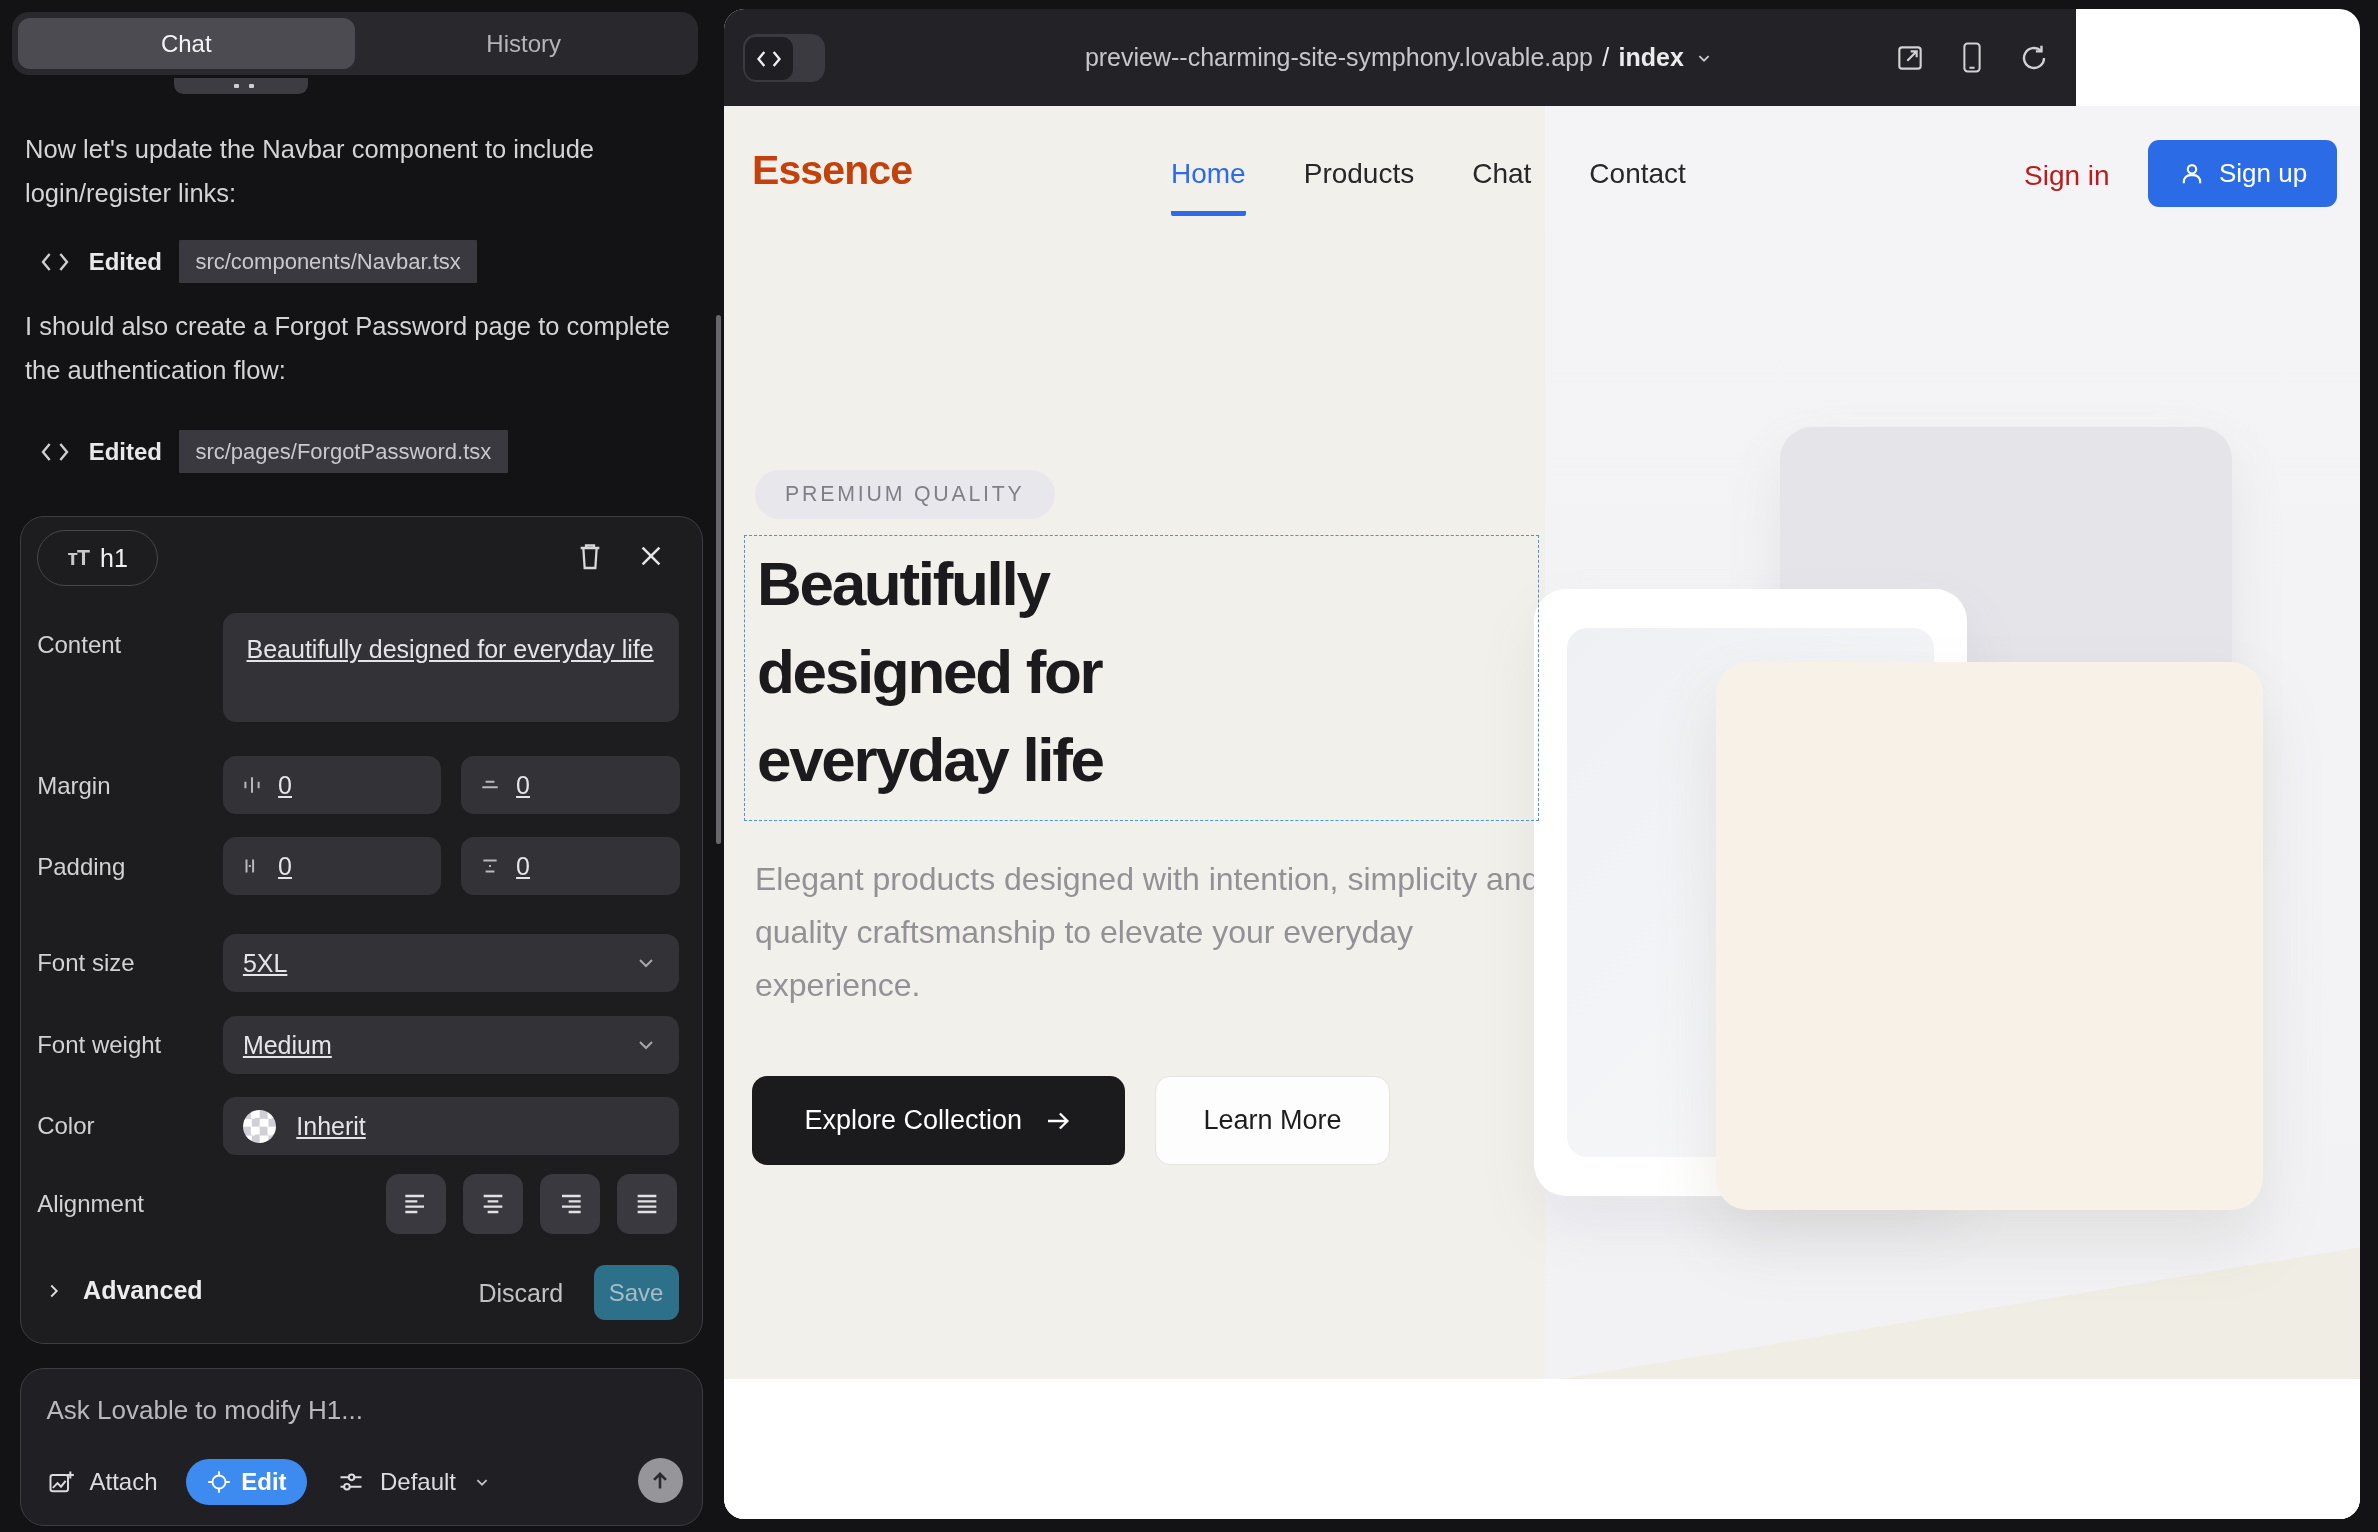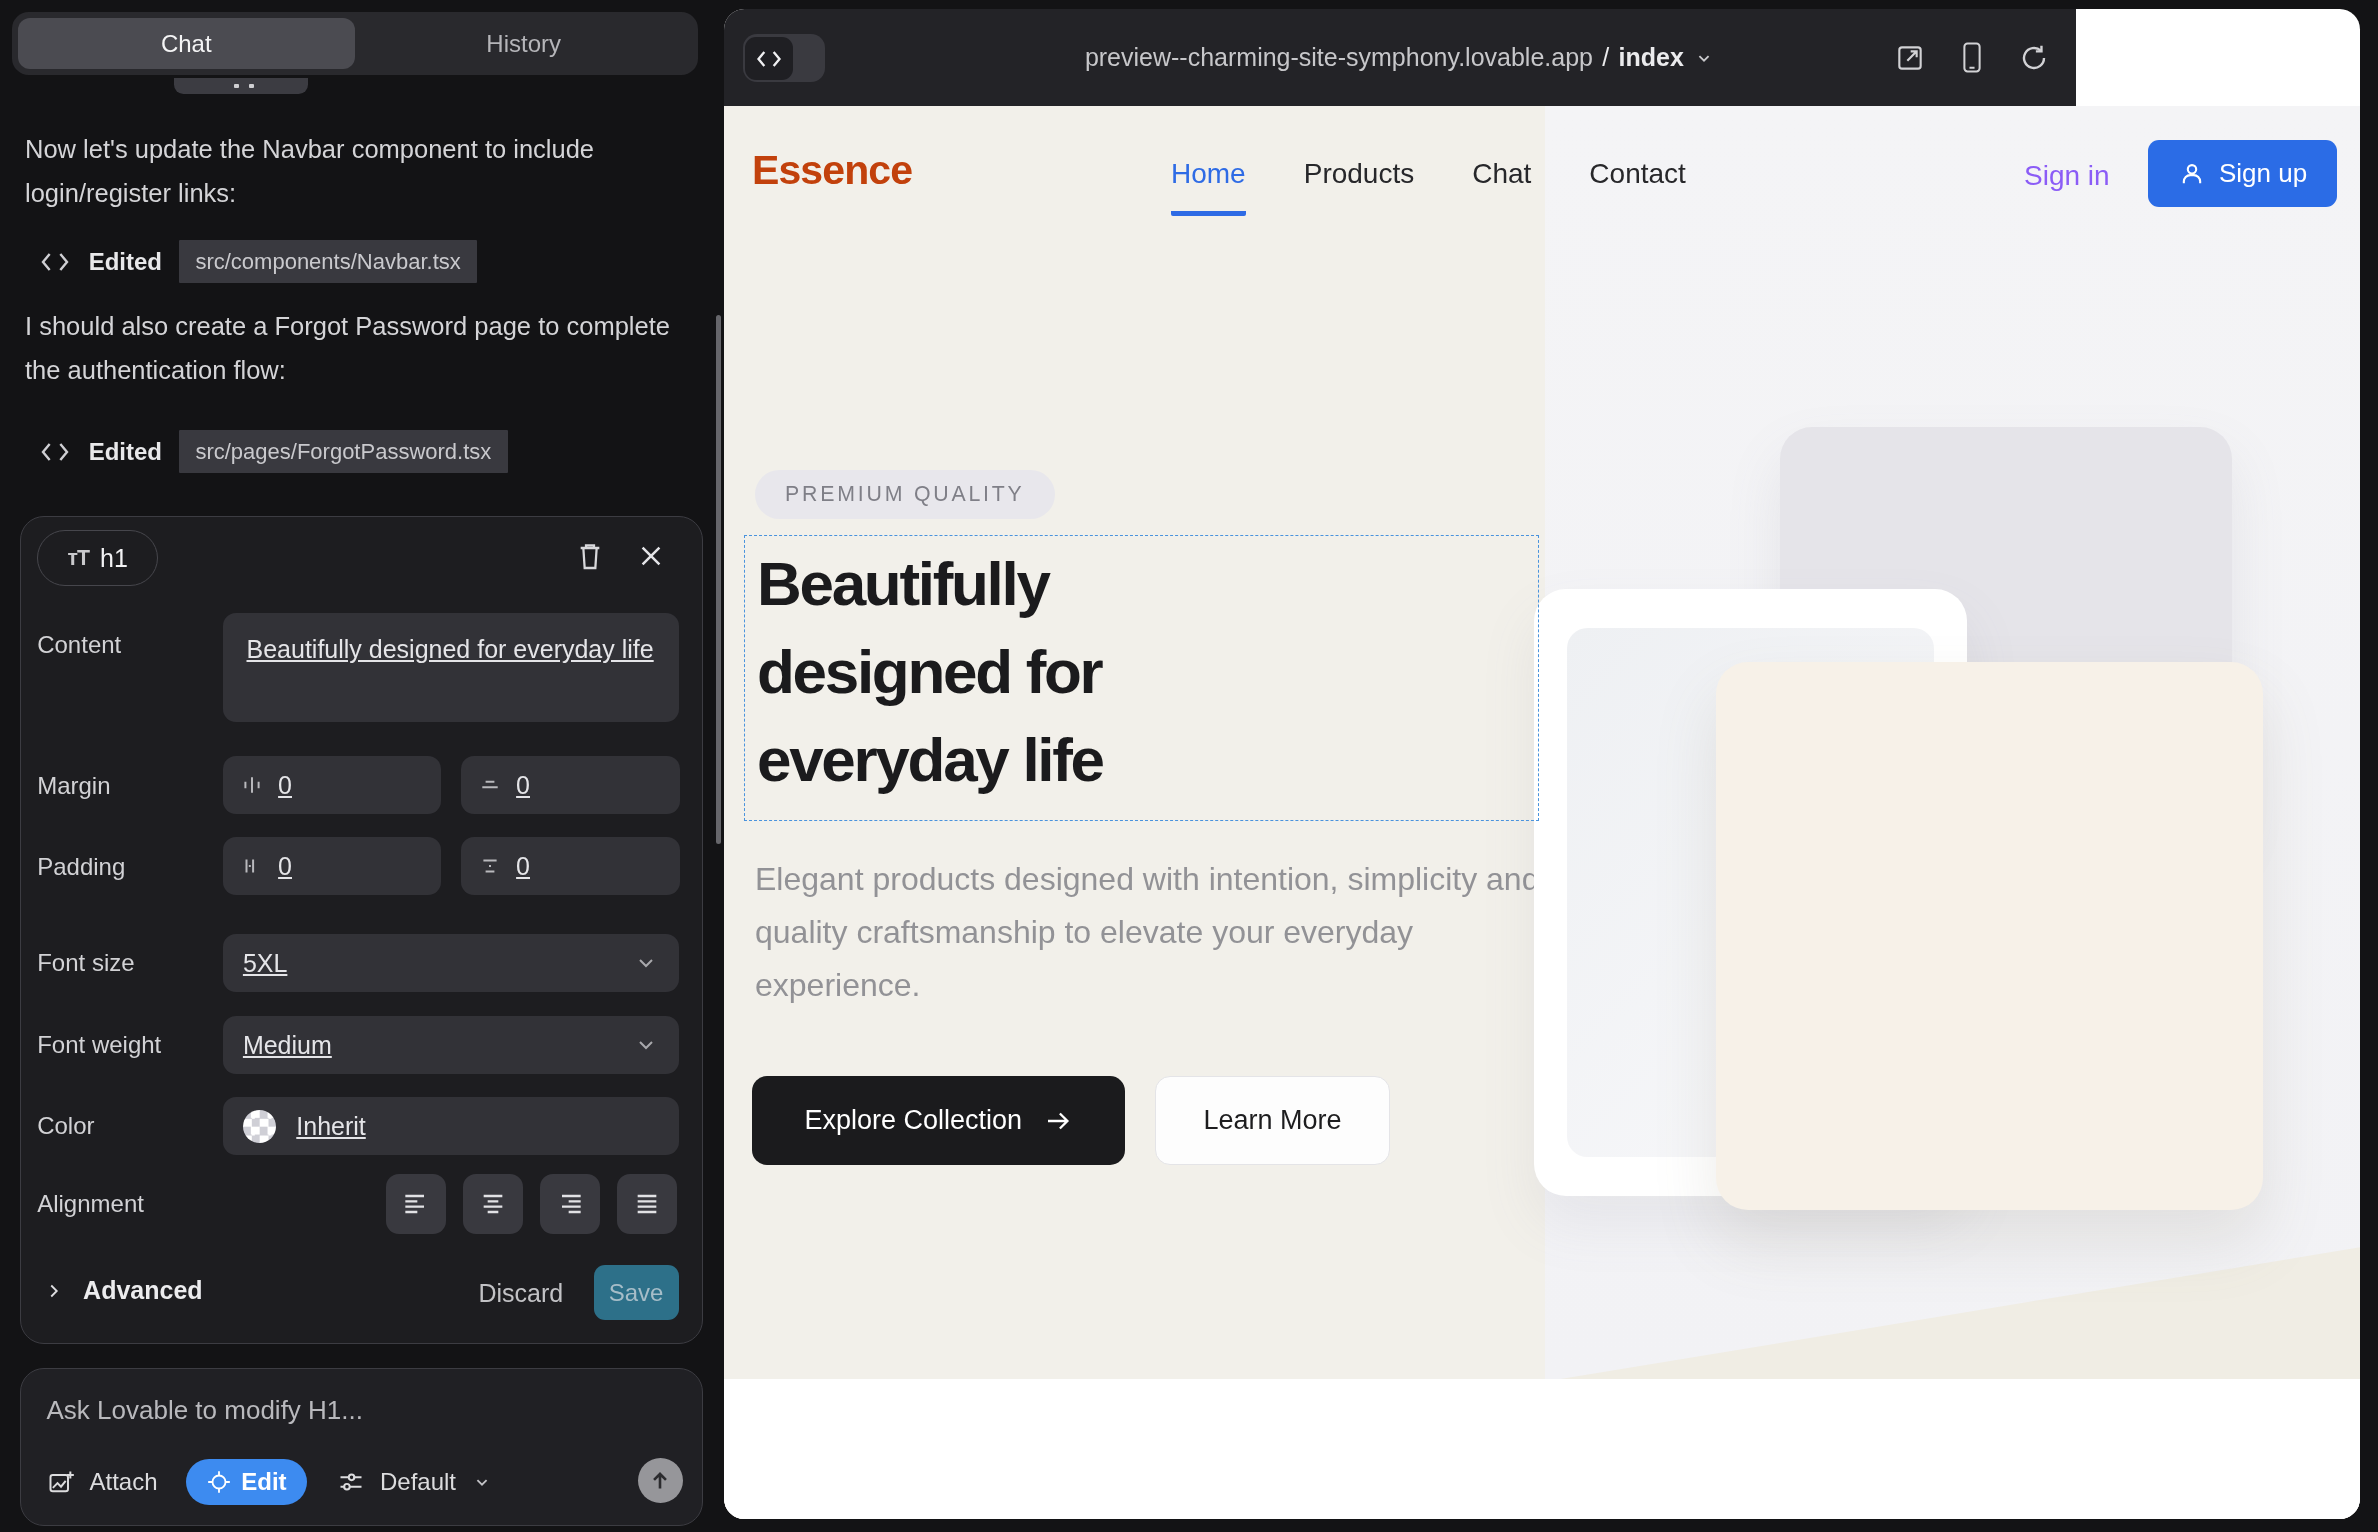--- a/index.html
+++ b/index.html
@@ -55,21 +55,21 @@
 
   .site{left:0;top:97px;width:1636px;height:1413px;background:#f2f0ea;}
   .site-right{left:821px;top:0;width:815px;height:1273px;background:linear-gradient(180deg,#f4f4f6 0%,#f2f2f5 100%);}
   .wedge{left:835px;top:1141px;width:801px;height:132px;background:#f0ede4;clip-path:polygon(0 100%,100% 0,100% 100%);}
   .white-strip{left:0;top:1273px;width:1636px;height:140px;background:#ffffff;}
 
   .brand{left:28px;top:41px;font-size:41px;font-weight:bold;color:#c2410c;letter-spacing:-0.9px;}
   .nav{left:447px;top:52px;display:flex;gap:58px;font-size:28px;color:#27272a;}
   .nav .link{padding-bottom:20.4px;}
   .nav .active-link{color:#2e6be5;border-bottom:5.6px solid #2e6be5;border-radius:0 0 1.9px 1.9px;}
-  .signin{left:1300px;top:54px;font-size:28px;color:#8b5cf6;}
+  .signin{left:1300px;top:54px;font-size:28px;color:#b91c1c;}
   .signup{left:1424px;top:34px;width:189px;height:67px;background:#2b6ce6;border-radius:11px;display:flex;align-items:center;justify-content:center;gap:13px;color:#fff;font-size:26px;}
 
   .badge{left:31px;top:364px;height:49px;padding:0 30px;background:#e8e7ec;border-radius:25px;display:flex;align-items:center;font-size:21.3px;letter-spacing:2.8px;color:#7f7f87;}
   .sel-rect{left:19.5px;top:429px;width:795px;height:286px;border:1.9px dashed #4a93dd;z-index:6;}
   .hero-h1{left:33px;top:434px;width:779px;font-size:62px;font-weight:bold;color:#1b1b1d;line-height:88px;letter-spacing:-2.3px;z-index:5;}
   .hero-p{left:31px;top:747px;width:816px;font-size:32px;line-height:53px;color:#929296;}
   .cta{top:970px;height:89px;border-radius:15px;display:flex;align-items:center;justify-content:center;gap:20.4px;font-size:27px;}
   .cta-dark{left:28px;width:373px;background:#1b1b1d;color:#fff;}
   .cta-light{left:431px;width:235px;background:#fdfdfd;border:1.9px solid #e4e4e7;color:#1d1d1f;}
 

